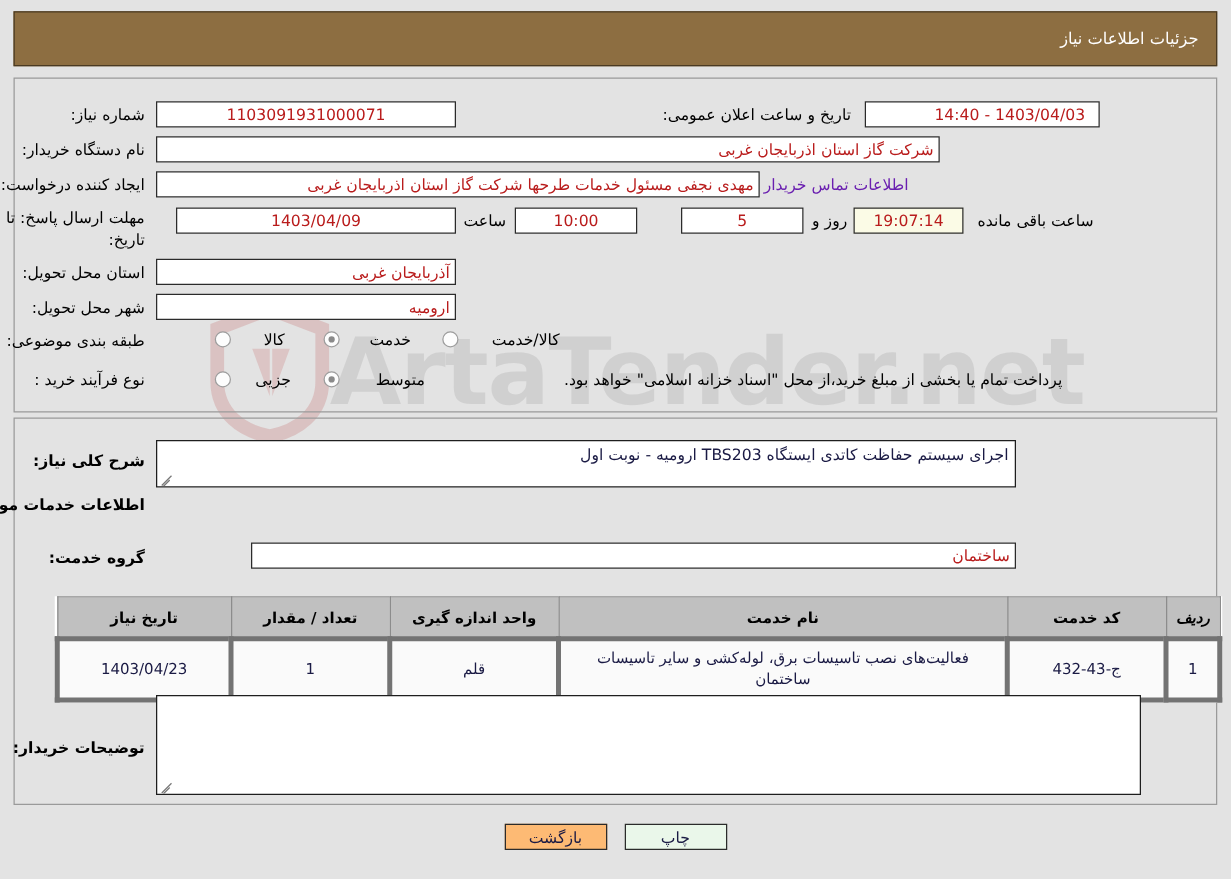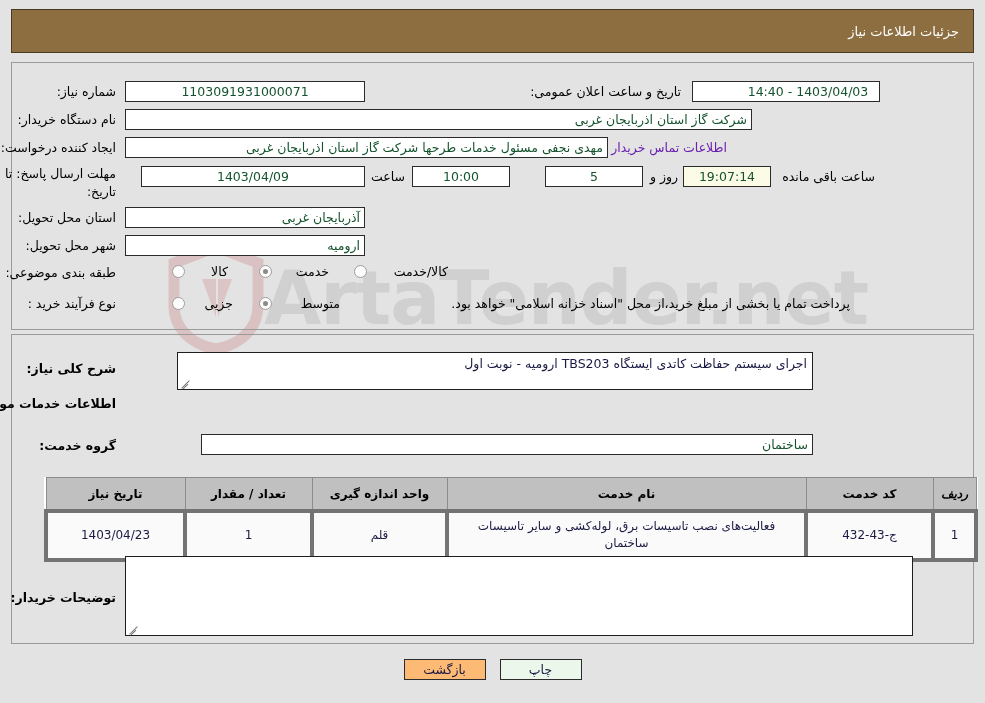--- a/index.html
+++ b/index.html
@@ -88,21 +88,21 @@
     position: absolute;
     z-index: 12;
   }
   .fld {
     position: absolute;
     box-sizing: border-box;
     background: #ffffff;
     border: 1px solid #2b2b2b;
     font-family: "DejaVu Sans", "Liberation Sans", sans-serif;
     font-size: 12.5px;
-    color: #14532d;
+    color: #b91c1c;
     height: 21px;
     line-height: 19px;
     padding: 0 4px;
     z-index: 12;
     overflow: hidden;
     white-space: nowrap;
   }
   .fld.center { text-align: center; }
   .fld.right  { text-align: right; }
   .fld.yellow { background: #fbfbe6; }
@@ -315,21 +315,21 @@
 <div class="lbl" style="right:869px; top:296px;text-align:right;">نوع فرآیند خرید :</div>
 <div class="radio" style="right:800px; top:297px;"></div>
 <div class="plain" style="right:752px; top:296px;">جزیی</div>
 <div class="radio checked" style="right:713px; top:297px;"></div>
 <div class="plain" style="right:645px; top:296px;">متوسط</div>
 <div class="plain" style="right:135px; top:296px;">پرداخت تمام یا بخشی از مبلغ خرید،از محل "اسناد خزانه اسلامی" خواهد بود.</div>
 
 <div class="panel" id="panel-bottom"></div>
 
 <div class="lbl bold-lbl" style="right:869px; top:361px;">شرح کلی نیاز:</div>
-<div class="ta" style="right:172px; top:352px; width:636px; height:38px;margin-left:16px;">
+<div class="ta" style="right:172px; top:352px; width:688px; height:38px;margin-left:16px;">
   <span>اجرای سیستم حفاظت کاتدی ایستگاه TBS203 ارومیه - نوبت اول</span>
   <span class="grip"></span>
 </div>
 
 <div class="section-title" style="right:869px; top:396px;">اطلاعات خدمات مورد نیاز</div>
 
 <div class="lbl bold-lbl" style="right:869px; top:438px;">گروه خدمت:</div>
 <div class="fld right" style="right:172px; top:434px; width:612px;">ساختمان</div>
 
 <table id="items-table">

